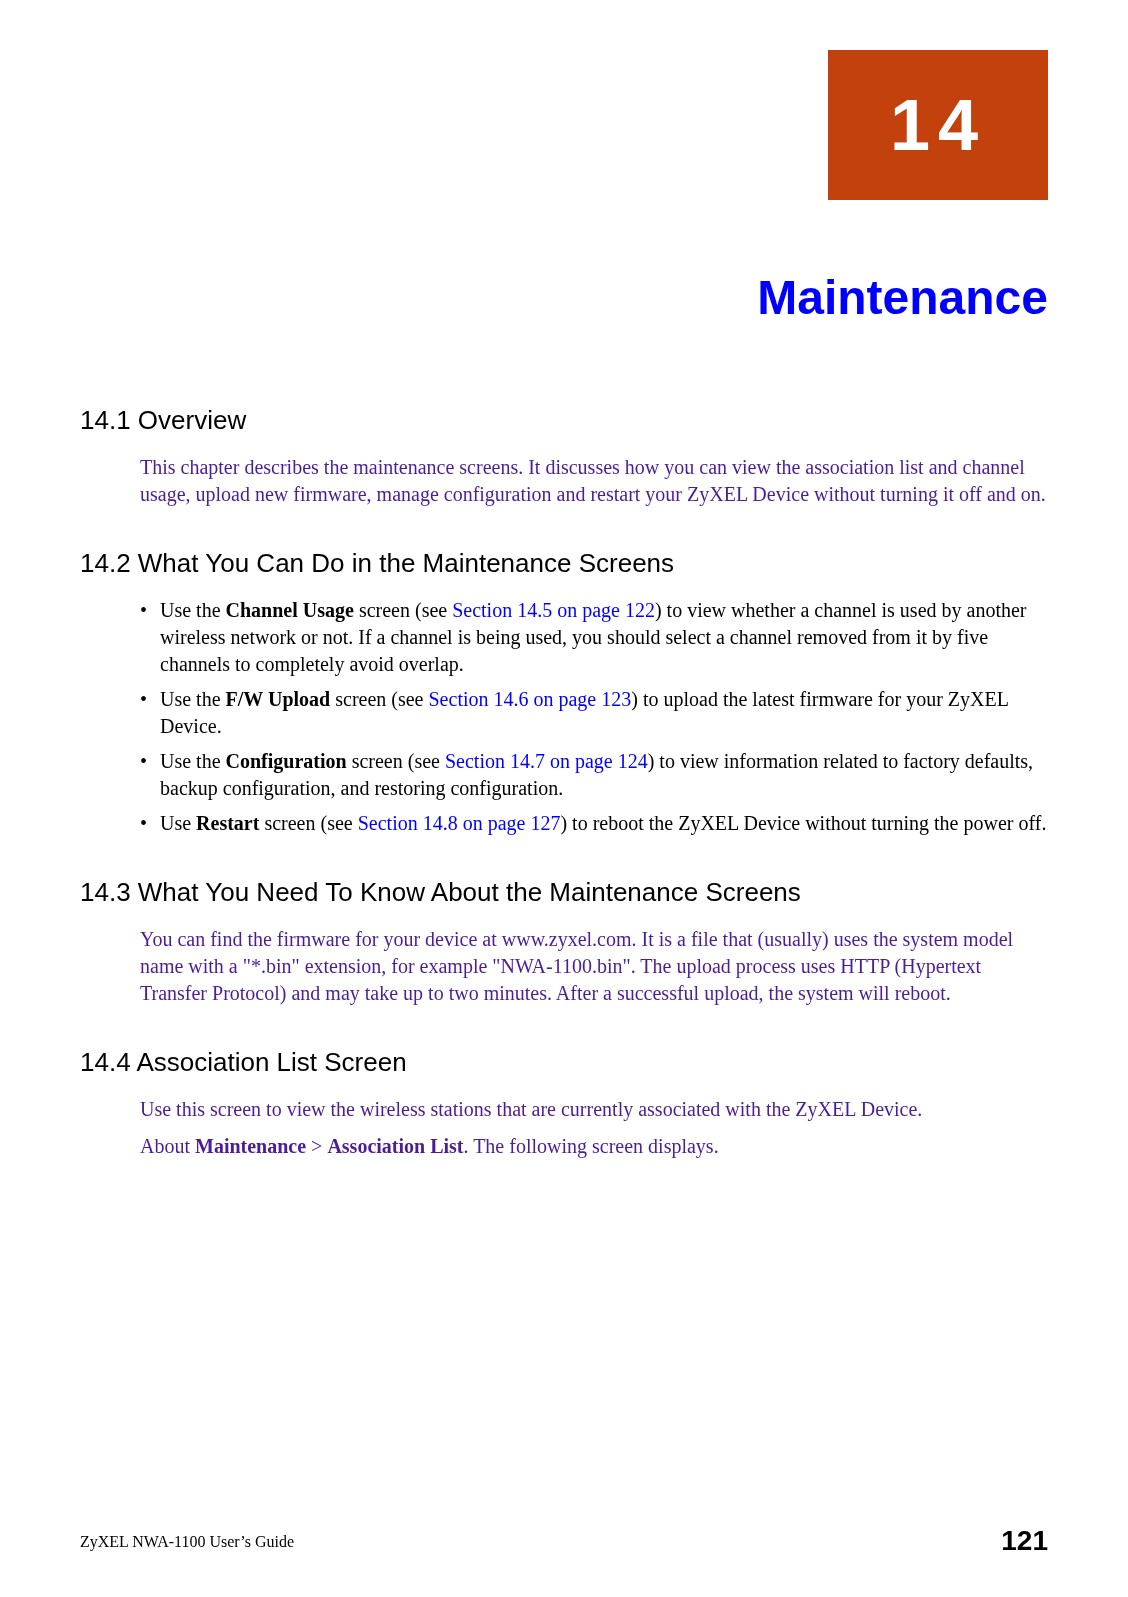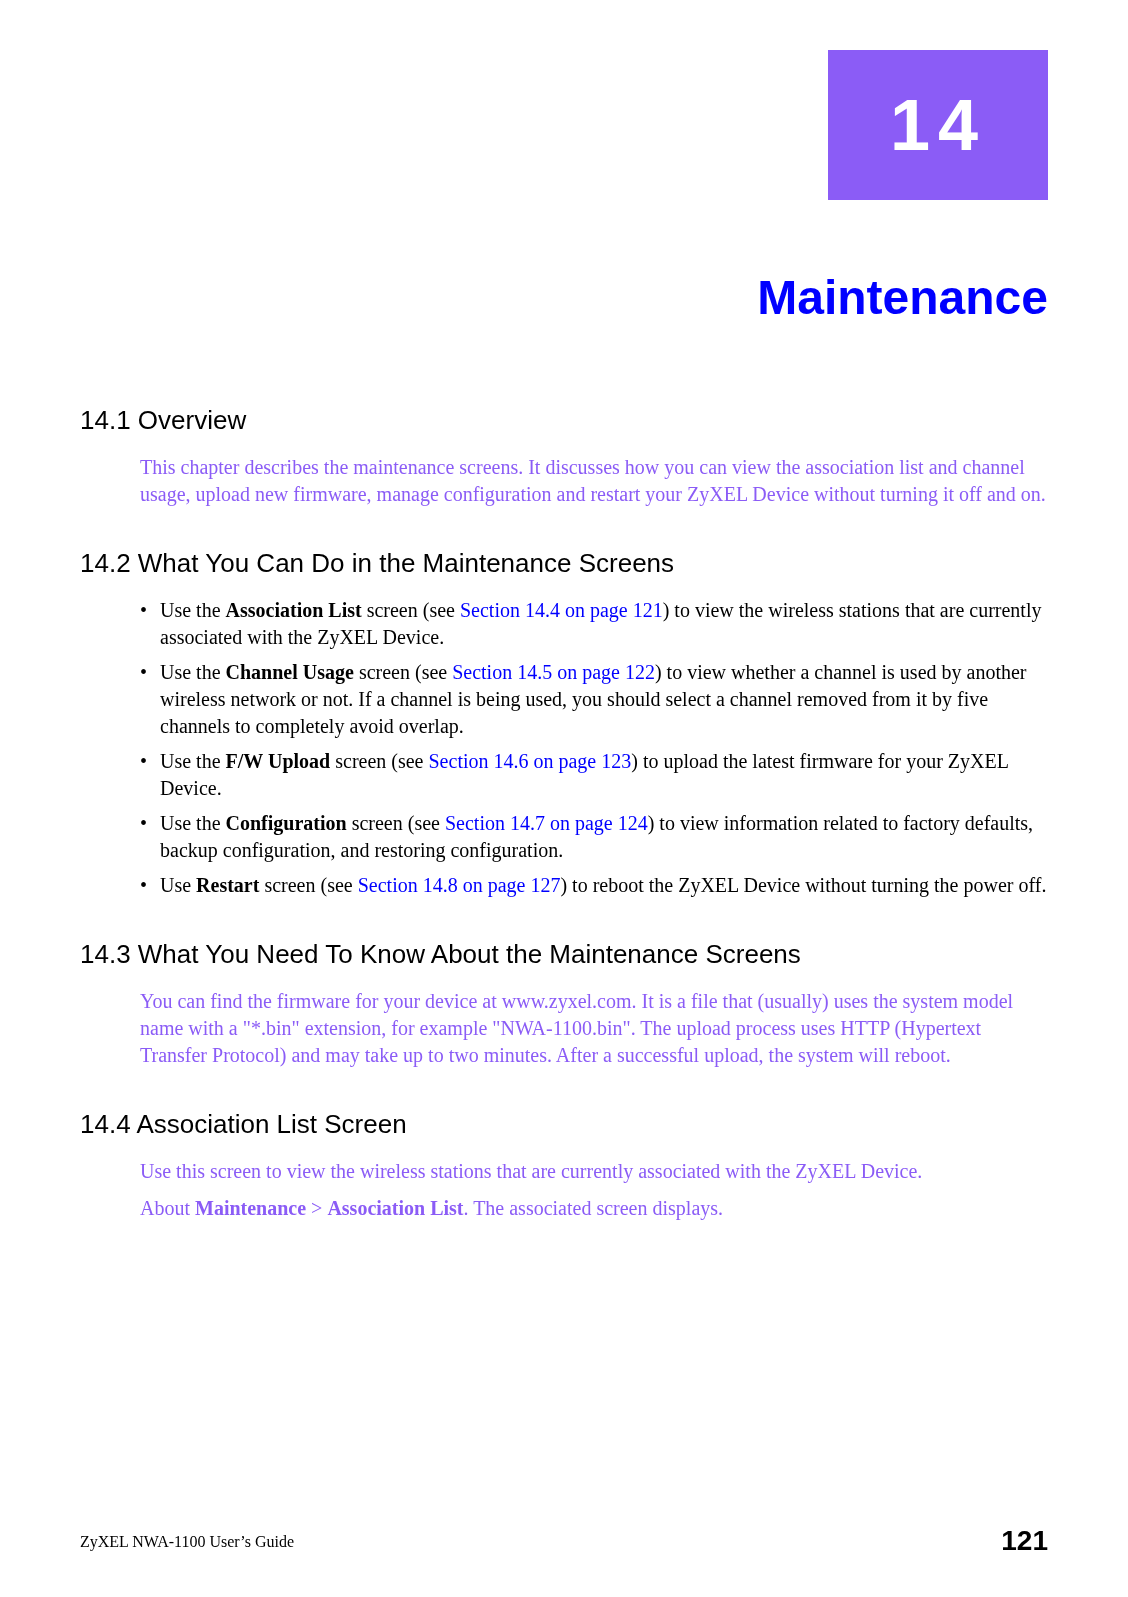--- a/index.html
+++ b/index.html
@@ -20,21 +20,21 @@
       height: 100%;
       padding: 50px 80px 40px 80px;
       position: relative;
     }
     .chapter-number-box {
       position: absolute;
       top: 50px;
       right: 80px;
       width: 220px;
       height: 150px;
-      background: #8b5cf6;
+      background: #c2410c;
       display: flex;
       align-items: center;
       justify-content: center;
     }
     .chapter-number {
       color: #fff;
       font-family: Arial, Helvetica, sans-serif;
       font-weight: bold;
       font-size: 72px;
       letter-spacing: 8px;
@@ -56,21 +56,21 @@
       color: #000;
       margin-top: 40px;
       margin-bottom: 18px;
     }
     .body-text {
       font-family: "Times New Roman", Times, serif;
       font-size: 20px;
       line-height: 1.35;
       margin-left: 60px;
       margin-bottom: 10px;
-      color: #8b5cf6;
+      color: #4c1d95;
     }
     .bullet-list {
       margin-left: 60px;
       list-style: none;
     }
     .bullet-item {
       font-family: "Times New Roman", Times, serif;
       font-size: 20px;
       line-height: 1.35;
       margin-bottom: 8px;
@@ -124,42 +124,39 @@
   </div>
 
   <h1 class="chapter-title">Maintenance</h1>
 
   <h2 class="section-heading">14.1  Overview</h2>
   <p class="body-text">This chapter describes the maintenance screens. It discusses how you can view the association list and channel usage, upload new firmware, manage configuration and restart your ZyXEL Device without turning it off and on.</p>
 
   <h2 class="section-heading">14.2  What You Can Do in the Maintenance Screens</h2>
   <ul class="bullet-list">
     <li class="bullet-item">
-      <span>Use the </span><span class="bold">Association List</span><span> screen (see </span><span class="link">Section 14.4 on page 121</span><span>) to view the wireless stations that are currently associated with the ZyXEL Device.</span>
-    </li>
-    <li class="bullet-item">
       <span>Use the </span><span class="bold">Channel Usage</span><span> screen (see </span><span class="link">Section 14.5 on page 122</span><span>) to view whether a channel is used by another wireless network or not. If a channel is being used, you should select a channel removed from it by five channels to completely avoid overlap.</span>
     </li>
     <li class="bullet-item">
       <span>Use the </span><span class="bold">F/W Upload</span><span> screen (see </span><span class="link">Section 14.6 on page 123</span><span>) to upload the latest firmware for your ZyXEL Device.</span>
     </li>
     <li class="bullet-item">
       <span>Use the </span><span class="bold">Configuration</span><span> screen (see </span><span class="link">Section 14.7 on page 124</span><span>) to view information related to factory defaults, backup configuration, and restoring configuration.</span>
     </li>
     <li class="bullet-item">
       <span>Use </span><span class="bold">Restart</span><span> screen (see </span><span class="link">Section 14.8 on page 127</span><span>) to reboot the ZyXEL Device without turning the power off.</span>
     </li>
   </ul>
 
   <h2 class="section-heading">14.3  What You Need To Know About the Maintenance Screens</h2>
   <p class="body-text">You can find the firmware for your device at www.zyxel.com. It is a file that (usually) uses the system model name with a "*.bin" extension, for example "NWA-1100.bin". The upload process uses HTTP (Hypertext Transfer Protocol) and may take up to two minutes. After a successful upload, the system will reboot.</p>
 
   <h2 class="section-heading">14.4  Association List Screen</h2>
   <p class="body-text">Use this screen to view the wireless stations that are currently associated with the ZyXEL Device.</p>
   <p class="body-text">
-    <span>About </span><span class="bold">Maintenance</span><span> &gt; </span><span class="bold">Association List</span><span>. The associated screen displays.</span>
+    <span>About </span><span class="bold">Maintenance</span><span> &gt; </span><span class="bold">Association List</span><span>. The following screen displays.</span>
   </p>
 
   <div class="footer-left">ZyXEL NWA-1100 User’s Guide</div>
   <div class="footer-right">121</div>
   <div class="footer-rule"></div>
 
 </div>
 
 </body></html>

